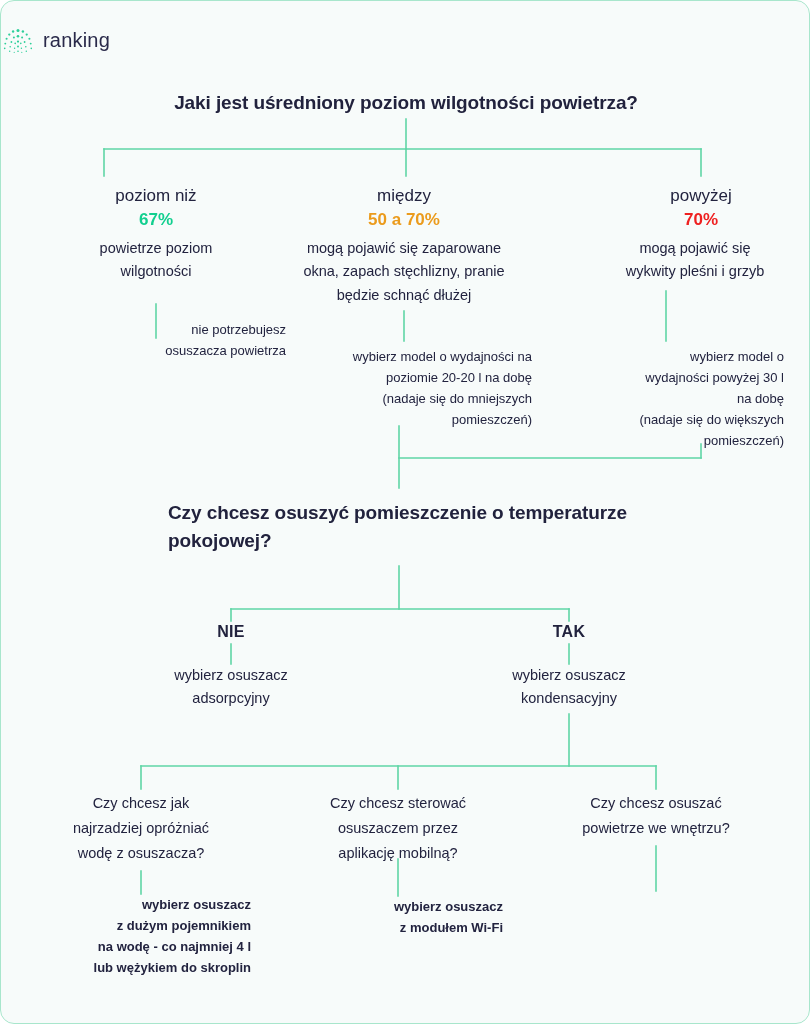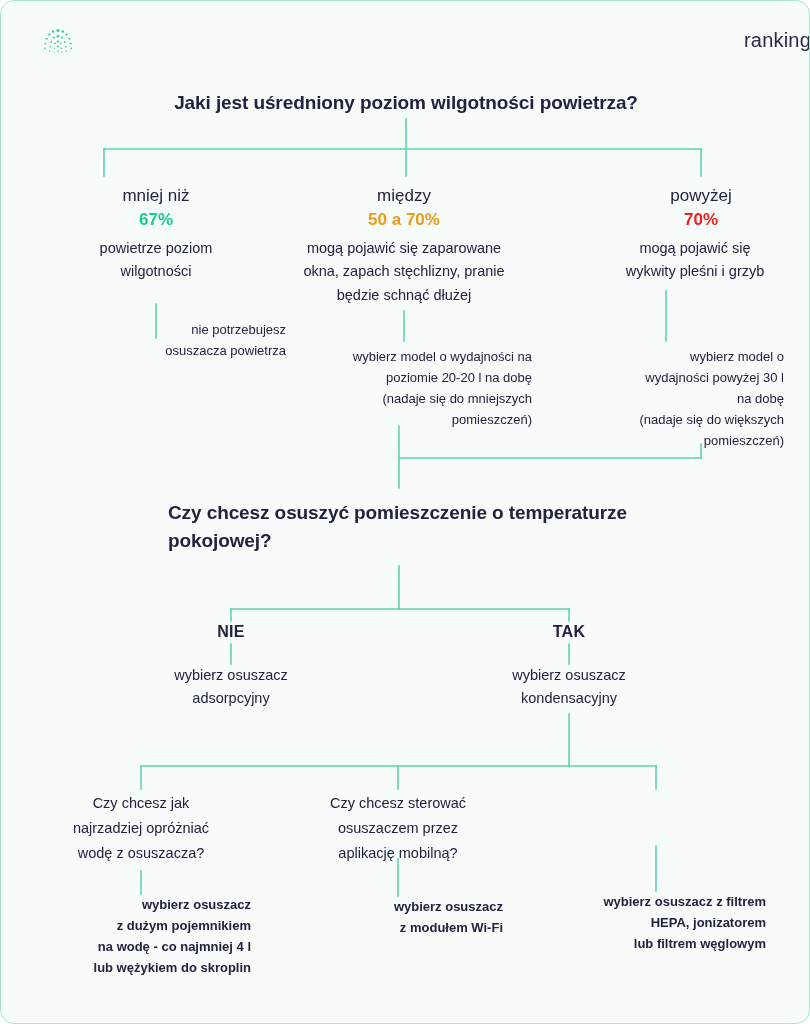--- a/index.html
+++ b/index.html
@@ -21,23 +21,22 @@
     overflow: hidden;
   }
 
   
   .logo-wrap {
     position: absolute;
     left: 0; top: 24px;
     width: 810px;
     display: flex;
     align-items: center;
-    justify-content: space-between;
+    justify-content: flex-start;
     gap: 8px;
-    padding-left: 40px;
   }
   .logo-mark { width: 34px; height: 30px; display:block; }
   .logo-text {
     font-size: 20px;
     font-weight: 500;
     color: #2a2a4a;
     letter-spacing: .2px;
   }
 
   
@@ -189,21 +188,21 @@
 
       <path d="M140,870 L140,893"></path>
       <path d="M397,858 L397,895"></path>
       <path d="M655,845 L655,890"></path>
     </g>
   </svg>
 
   <div class="node q-title" style="left:80px; top:88px; width:650px;">Jaki jest uśredniony poziom wilgotności powietrza?</div>
 
   <div class="node branch-label" style="left:25px; top:183px; width:260px;">
-    <span>mniej niż</span>
+    <span>poziom niż</span>
     <span class="pct pct-green">67%</span>
   </div>
   <div class="node body-text" style="left:25px; top:236px; width:260px; white-space:pre-line;">powietrze poziom
 wilgotności</div>
   <div class="node small-text" style="left:25px; top:318px; width:260px; white-space:pre-line;">nie potrzebujesz
 osuszacza powietrza</div>
 
   <div class="node branch-label" style="left:278px; top:183px; width:250px;">
     <span>między</span>
     <span class="pct pct-orange">50 a 70%</span>
@@ -245,17 +244,16 @@
 z dużym pojemnikiem
 na wodę - co najmniej 4 l
 lub wężykiem do skroplin</div>
 
   <div class="node sub-q" style="left:297px; top:790px; width:200px; white-space:pre-line;">Czy chcesz sterować
 osuszaczem przez
 aplikację mobilną?</div>
   <div class="node small-text" style="left:292px; top:895px; width:210px; white-space:pre-line; font-weight:bold;">wybierz osuszacz
 z modułem Wi-Fi</div>
 
-  <div class="node small-text" style="left:545px; top:890px; width:220px; white-space:pre-line; font-weight:bold;">wybierz osuszacz z filtrem
-HEPA, jonizatorem
-lub filtrem węglowym</div>
+  <div class="node sub-q" style="left:555px; top:790px; width:200px; white-space:pre-line;">Czy chcesz osuszać
+powietrze we wnętrzu?</div>
 
 </div>
 
 </body></html>

